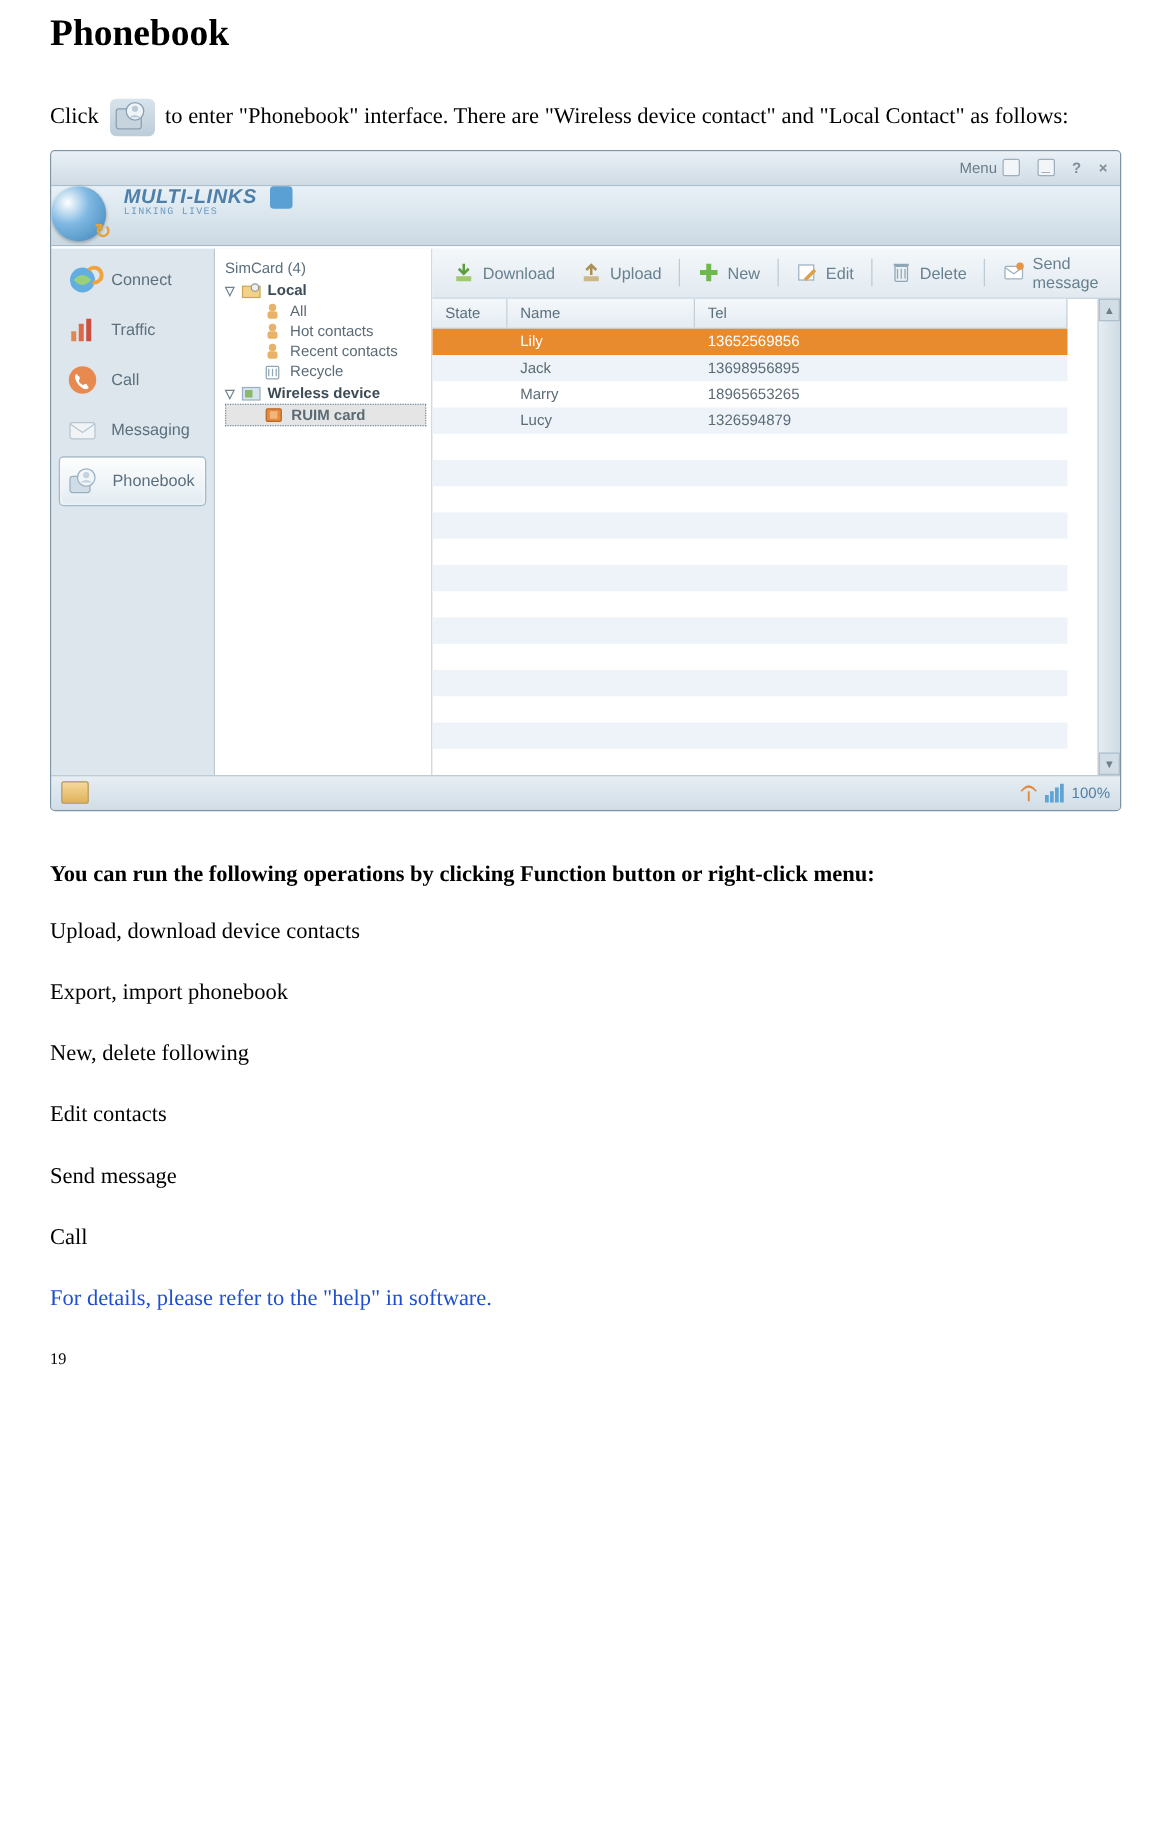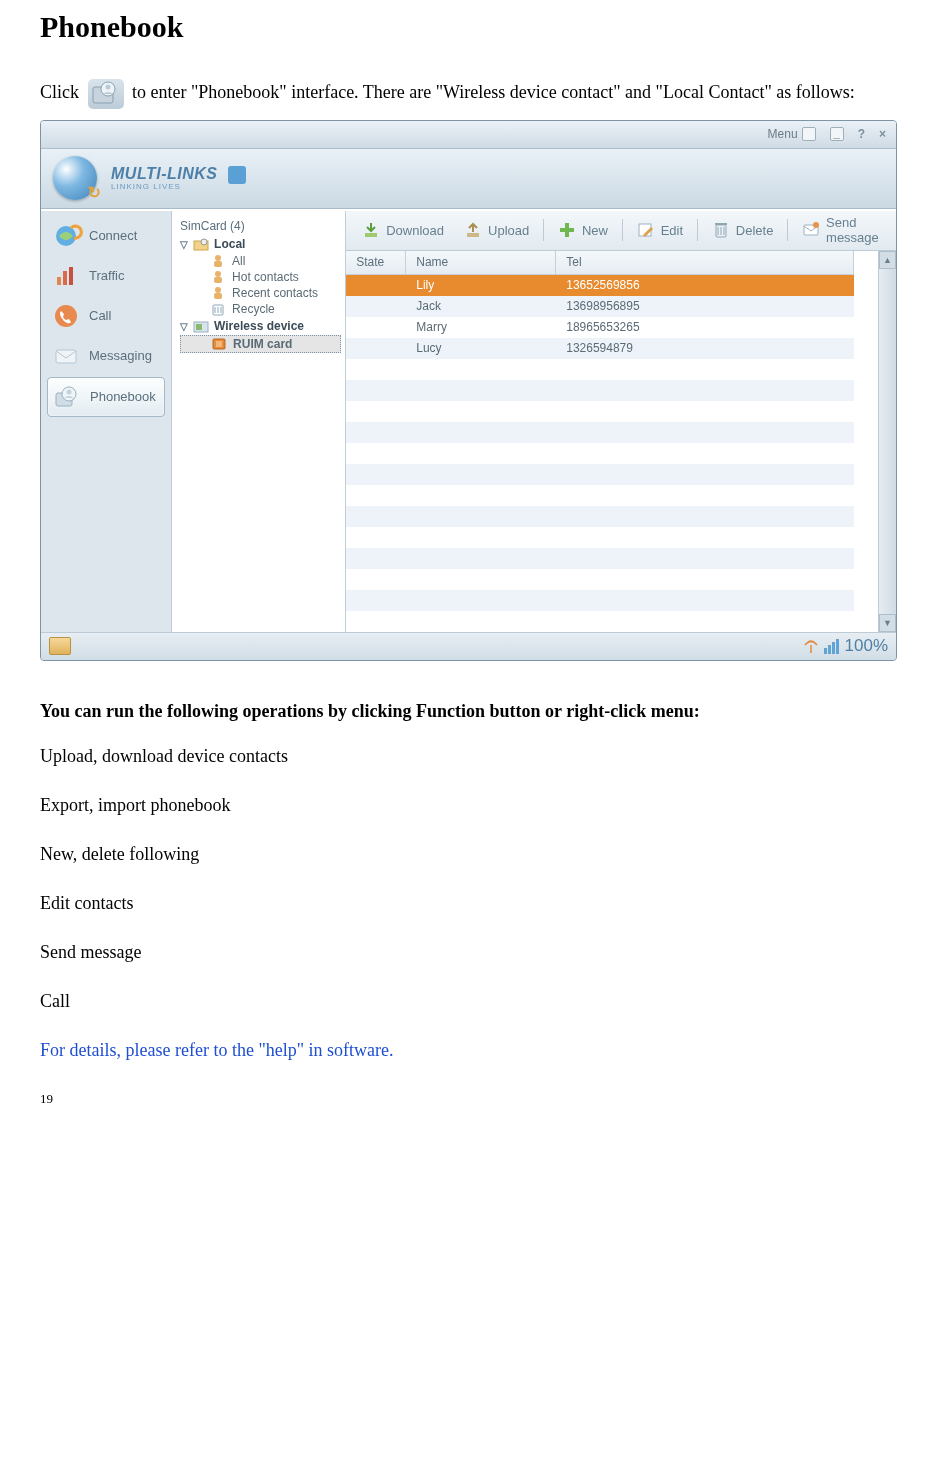--- a/index.html
+++ b/index.html
@@ -5,26 +5,26 @@
   * { margin:0; padding:0; box-sizing:border-box; }
   body { font-family:"Times New Roman", serif; background:#fff; color:#000; width:937px; margin:0 auto; padding:10px 40px 30px; }
   h1 { font-size:30px; font-weight:bold; margin-bottom:30px; }
   .intro { font-size:18px; line-height:2.1; text-align:justify; margin-bottom:8px; }
   .inline-icon { display:inline-block; vertical-align:middle; width:36px; height:30px; margin:0 4px; background:linear-gradient(#d8e4ec,#bcccd8); border-radius:5px; position:relative; }
   .inline-icon svg { position:absolute; top:2px; left:5px; }
   .screenshot { border:1px solid #7d94a6; border-radius:4px; overflow:hidden; font-family:Tahoma,Arial,sans-serif; font-size:12px; color:#5b6b76; background:#d9e3eb; }
   .titlebar { height:28px; background:linear-gradient(#eaf1f7,#cfdbe4); display:flex; justify-content:flex-end; align-items:center; gap:14px; padding:0 10px; border-bottom:1px solid #aebecb; }
   .titlebar .tb-item { display:flex; align-items:center; gap:4px; color:#6b7c88; cursor:pointer; }
   .titlebar .tb-ico { width:14px; height:14px; border:1px solid #9eafbc; background:#f2f6f9; border-radius:2px; }
-  .brandbar { height:60px; background:linear-gradient(#e9f1f7,#cbd9e3); display:flex; align-items:center; padding-left:12px; border-bottom:1px solid #a8bac7; }
+  .brandbar { height:48px; background:linear-gradient(#e9f1f7,#cbd9e3); display:flex; align-items:flex-start; padding-left:0; border-bottom:1px solid #a8bac7; }
   .globe { width:44px; height:44px; border-radius:50%; background:radial-gradient(circle at 30% 30%,#fff,#7fb8e2 40%,#3a82b8); box-shadow:0 1px 3px rgba(0,0,0,.3); margin-right:14px; position:relative; }
   .globe::after { content:"↻"; position:absolute; right:-4px; bottom:-2px; font-size:16px; color:#e4a23a; font-weight:bold; }
   .brand-logo { font-size:16px; font-weight:bold; color:#4d7fa9; letter-spacing:.5px; font-style:italic; }
   .brand-logo .star { display:inline-block; width:18px; height:18px; background:#5aa0d4; border-radius:3px; margin-left:6px; vertical-align:middle; }
-  .brand-sub { font-size:8px; color:#6b9bc4; letter-spacing:1px; margin-top:-2px; }
+  .brand-sub { font-size:8px; color:#6b9bc4; letter-spacing:1px; margin-top:-2px;font-family:Liberation Mono, monospace; }
 
   .workarea { display:flex; border-top:2px solid #fff; }
   .sidebar { width:150px; background:#dde6ed; border-right:1px solid #bccbd6; padding:6px; }
   .side-item { display:flex; align-items:center; gap:10px; padding:8px 6px; border-radius:4px; cursor:pointer; margin-bottom:2px; }
   .side-item.active { background:linear-gradient(#fdfefe,#e3ecf2); border:1px solid #a5b8c6; box-shadow:0 0 3px rgba(255,255,255,.8) inset; }
   .side-ico { width:26px; height:22px; }
   .side-item span { color:#5b6f7d; font-size:13px; }
 
   .midtree { width:200px; background:#fff; border-right:1px solid #bfcedb; padding:6px 4px 6px 8px; }
   .tree-root { color:#5b6f7d; padding:2px 0; }
@@ -54,21 +54,21 @@
   .td.state { width:60px; }
   .td.name { width:150px; padding-left:10px; }
   .td.tel { flex:1; padding-left:10px; }
   .td { padding-top:3px; font-size:12px; }
   .vscroll { width:18px; background:linear-gradient(90deg,#e6edf2,#cfdbe4); border-left:1px solid #bccbd6; position:relative; }
   .vscroll .up,.vscroll .dn { height:18px; background:#d2dde5; border:1px solid #aebfcb; font-size:9px; display:flex; align-items:center; justify-content:center; color:#6b7f8c; }
   .vscroll .dn { position:absolute; bottom:0; width:100%; }
 
   .statusbar { height:28px; background:linear-gradient(#e7eef3,#d1dde6); border-top:1px solid #bccbd6; display:flex; align-items:center; justify-content:space-between; padding:0 8px; }
   .statusbar .left-ico { width:22px; height:18px; background:linear-gradient(#f6d99a,#e0b25b); border:1px solid #b8923f; border-radius:2px; }
-  .statusbar .sig { display:flex; align-items:center; gap:6px; color:#4f7fa5; font-size:17px; }
+  .statusbar .sig { display:flex; align-items:center; gap:6px; color:#4f7fa5; font-size:12px; }
   .sigbars { display:flex; gap:1px; align-items:flex-end; }
   .sigbars i { width:3px; background:#5fa4d4; display:block; }
   .sigbars i:nth-child(1){height:6px;} .sigbars i:nth-child(2){height:9px;} .sigbars i:nth-child(3){height:12px;} .sigbars i:nth-child(4){height:15px;}
 
   .after-heading { font-size:18px; font-weight:bold; margin-top:40px; margin-bottom:24px; }
   .after-item { font-size:18px; margin-bottom:28px; }
   .link { color:#1f4fd1; font-size:18px; margin-top:4px; }
   .pagenum { text-align:left; font-size:13px; margin-top:30px; }
 
   svg { overflow:visible; }

